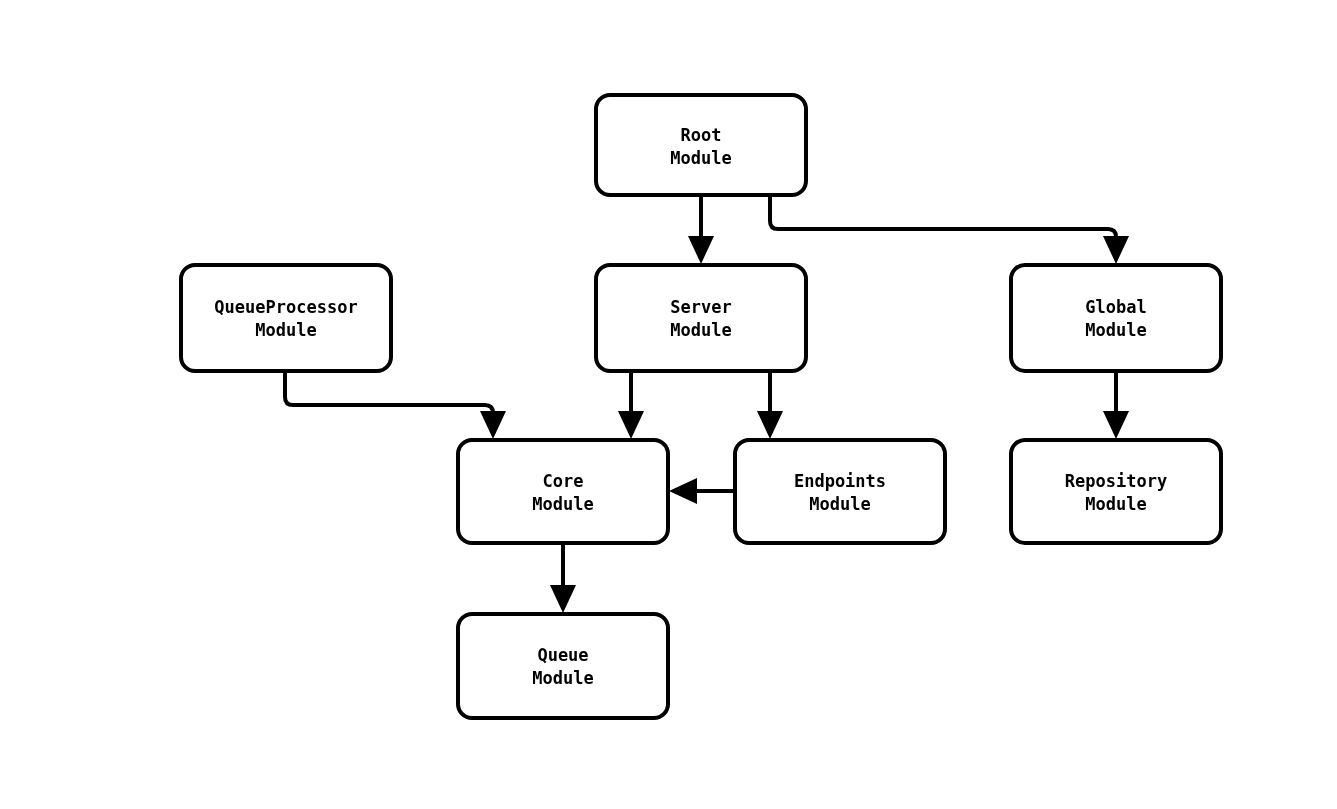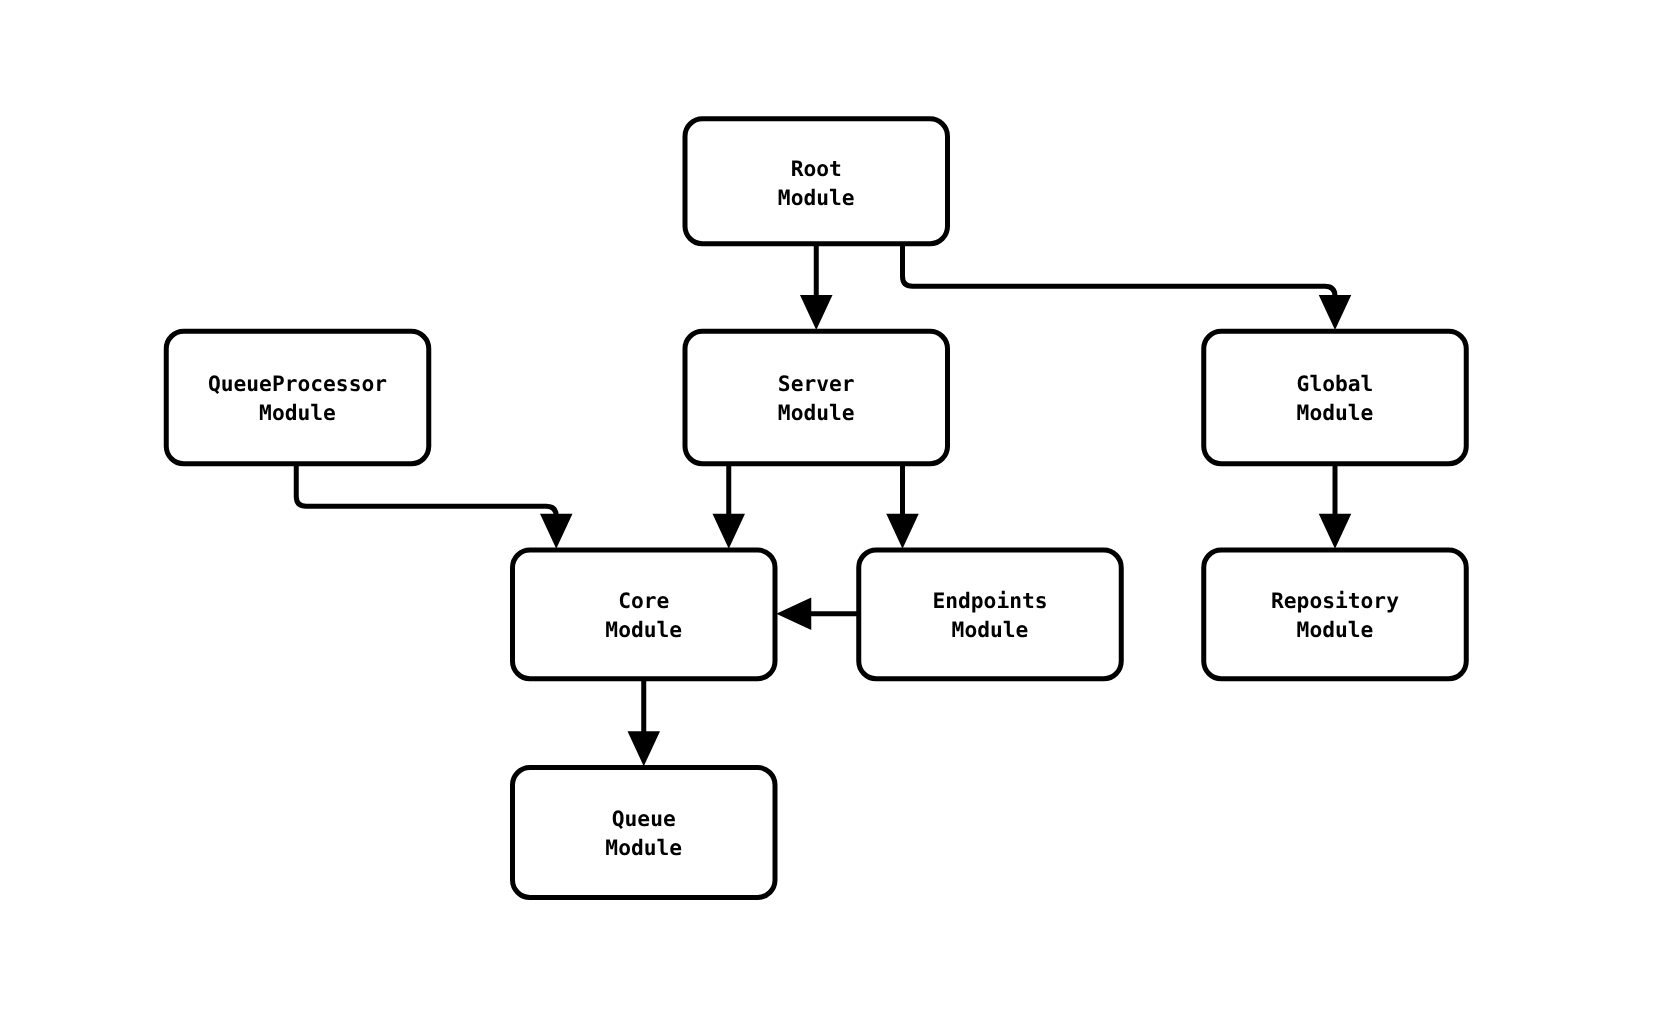--- a/index.html
+++ b/index.html
@@ -12,20 +12,21 @@
     width: 1337px;
     height: 809px;
     overflow: hidden;
     font-family: "DejaVu Sans Mono", "Liberation Mono", monospace;
   }
   #diagram-root {
     position: relative;
     width: 1203px;
     height: 809px;
     background: #ffffff;
+    margin-left: 48px;
   }
   #diagram-svg {
     position: absolute;
     top: 0;
     left: 0;
     width: 1337px;
     height: 809px;
     display: block;
   }
   .node-label {

